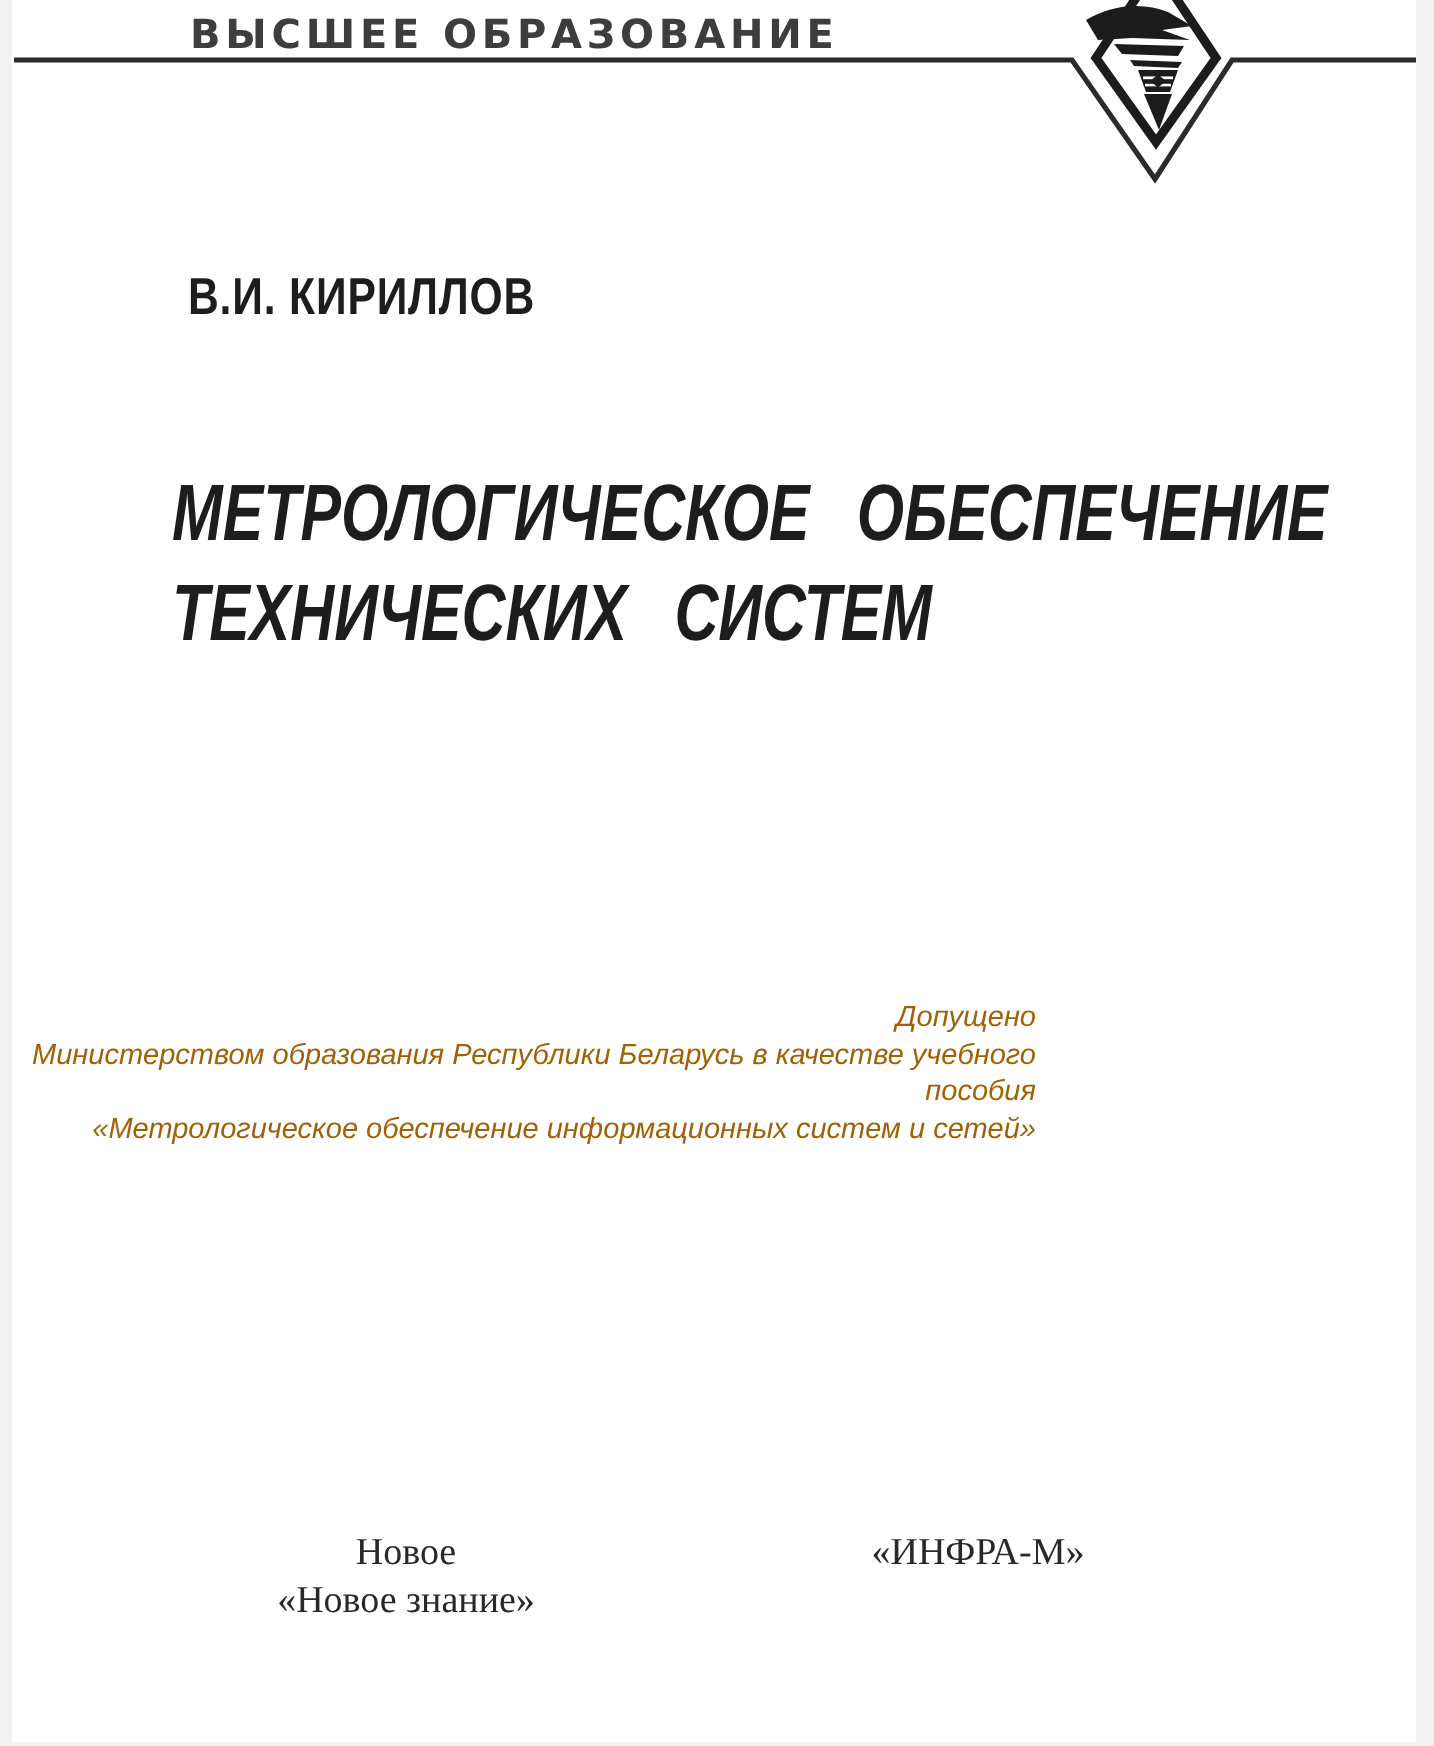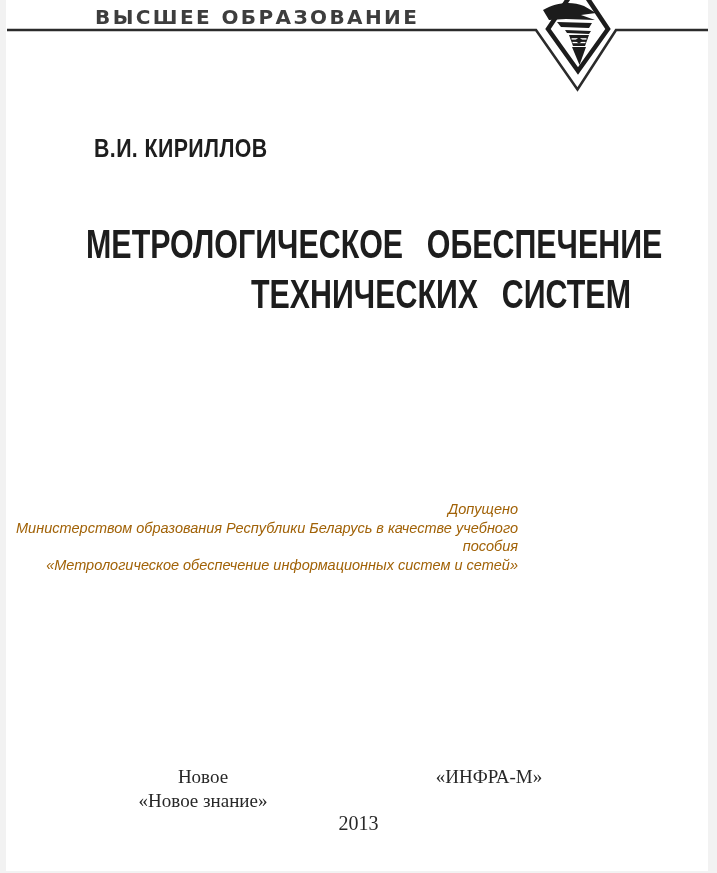--- a/index.html
+++ b/index.html
@@ -36,25 +36,26 @@
   .author{
     position:absolute;left:94px;top:133px;
     font-size:26px;font-weight:bold;
     color:#1d1d1d;
     transform:scaleX(0.82);
     transform-origin:left center;
     letter-spacing:0.5px;
     white-space:nowrap;
   }
   .book-title{
-    position:absolute;left:0;top:219px;width:717px;
-    text-align:right;
+    position:absolute;left:0;top:232px;width:717px;
+    text-align:left;
     font-size:40px;font-weight:bold;
     line-height:50px;
     color:#1d1d1d;
+    font-style:italic;
   }
   .book-title .t-line{
     transform:scaleX(0.76);
     transform-origin:center;
     word-spacing:0.5em;
     white-space:nowrap;
   }
   .approval{
     position:absolute;right:95px;top:500px;
     width:560px;
@@ -123,14 +124,13 @@
 
   <div class="imprint-col imprint-left">
     <div>Новое</div>
     <div>«Новое знание»</div>
   </div>
 
   <div class="imprint-col imprint-right">
     <div>«ИНФРА-М»</div>
   </div>
 
-  <div class="imprint-year">2013</div>
 </div>
 
 </body></html>

